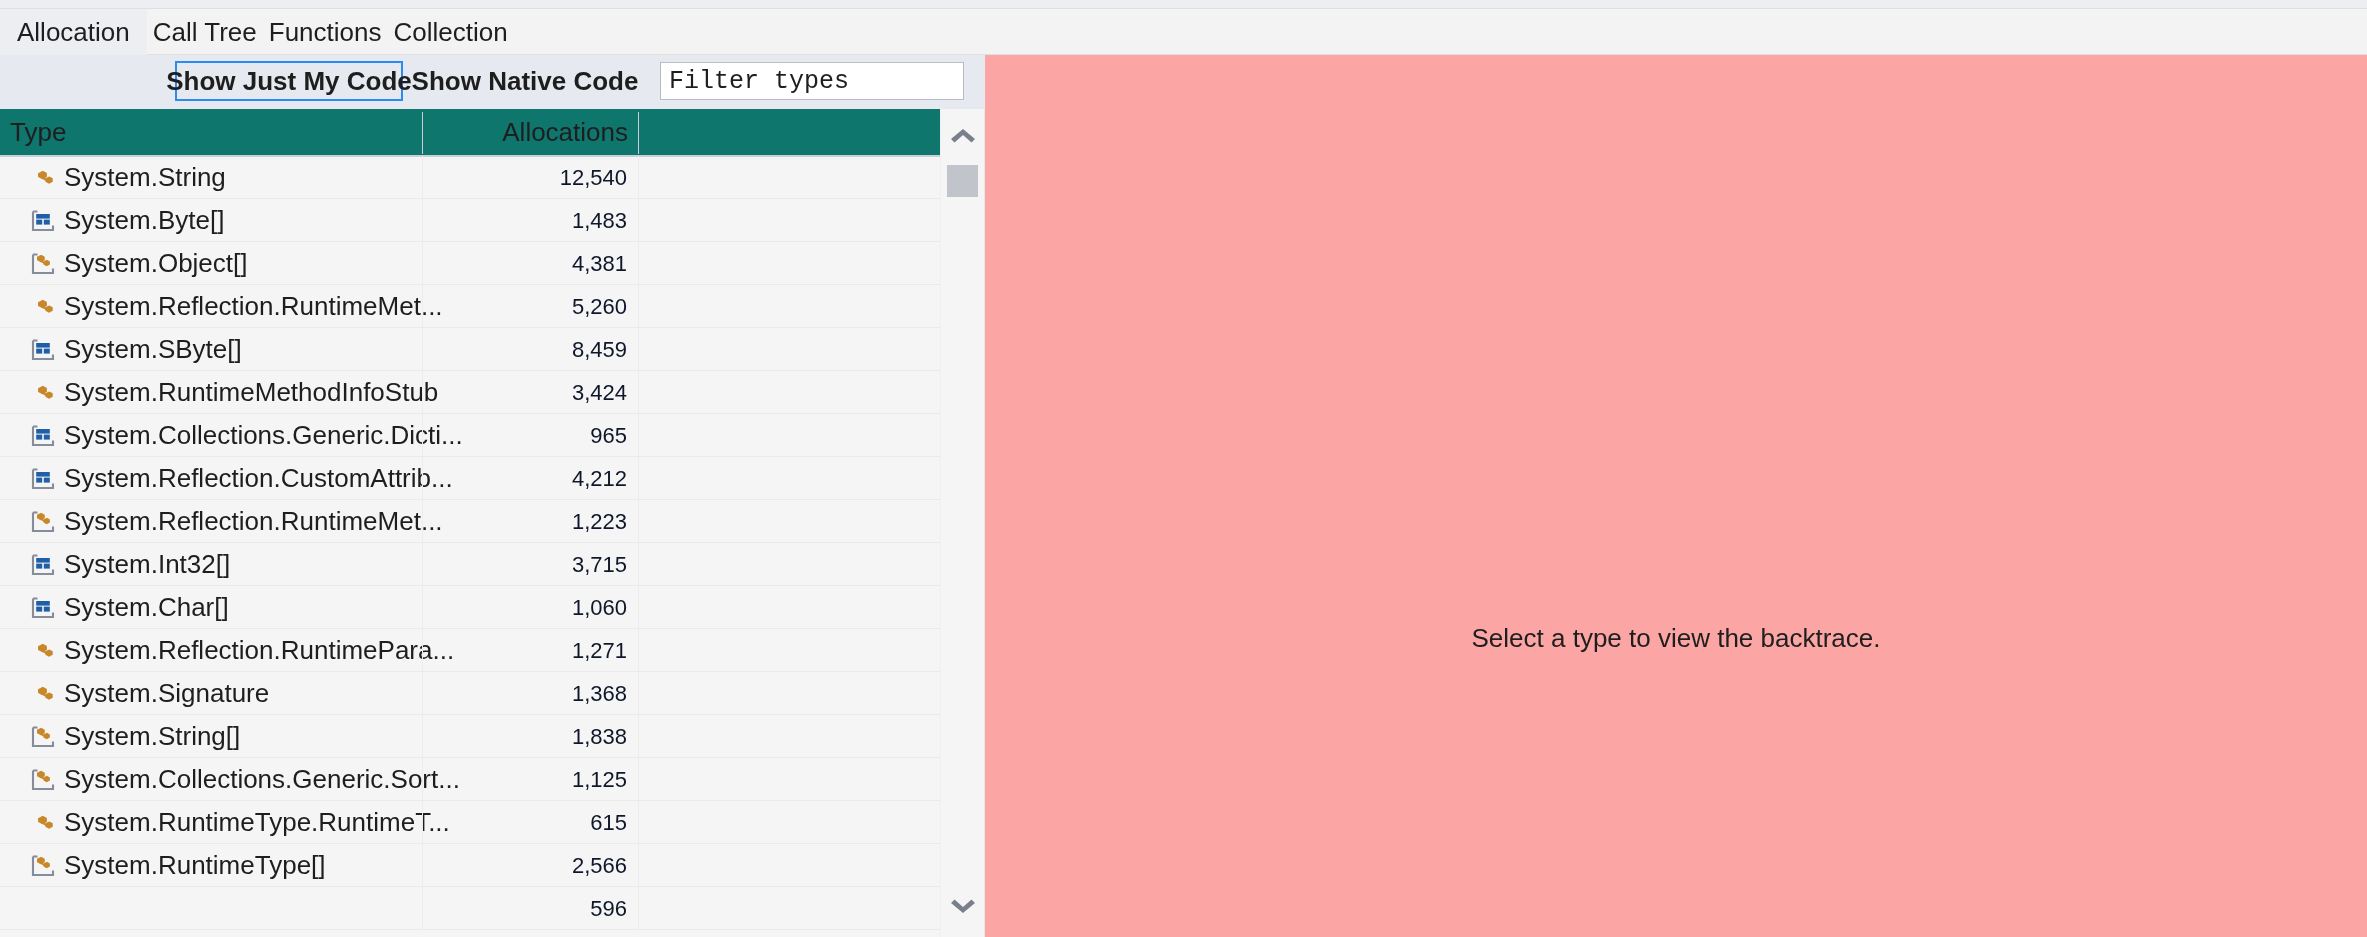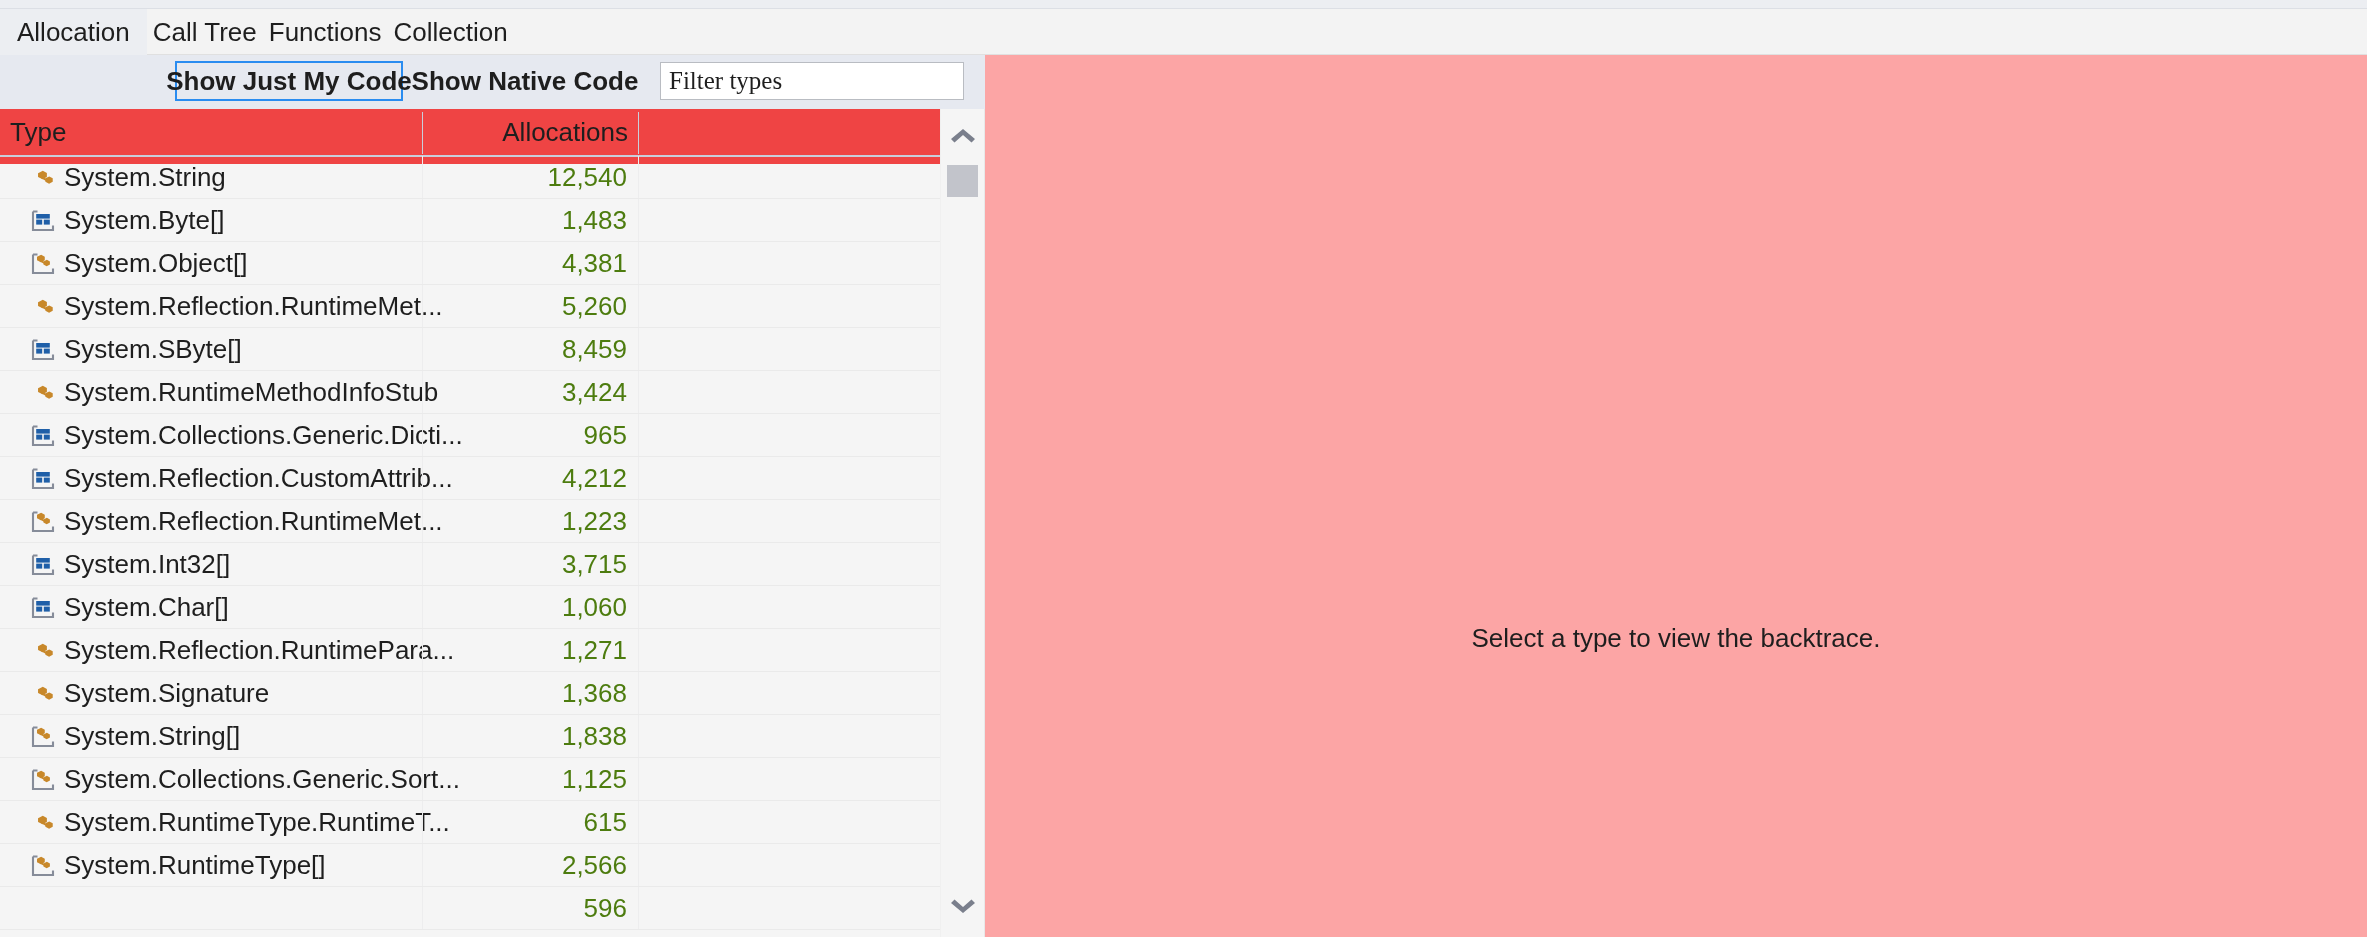--- a/index.html
+++ b/index.html
@@ -45,28 +45,28 @@
     font-family:"Liberation Sans",sans-serif;
     white-space:nowrap;cursor:default;font-weight:bold;
   }
   .btn-jmc{left:175px;width:228px;border:2px solid #2a8cf0;background:#e6e9f0;}
   .btn-native{left:420px;width:210px;}
   .filter-input{
     position:absolute;left:660px;top:62px;width:304px;height:38px;
     background:#ffffff;border:1px solid #b9bcc2;
     font-size:25px;color:#1e1e1e;
     padding:1px 8px;box-sizing:border-box;
-    font-family:Liberation Serif, serif;
+    font-family:Liberation Mono, monospace;
     line-height:36px;
   }
   .filter-input::placeholder{color:#1e1e1e;opacity:1;}
 
   
   .grid{position:absolute;left:0;top:109px;width:985px;height:828px;background:#f5f5f5;}
-  .grid-head{position:absolute;left:0;top:0;width:985px;height:55px;background:#ef4444;}
+  .grid-head{position:absolute;left:0;top:0;width:985px;height:47px;background:#0f766e;}
   .grid-head-border{position:absolute;left:0;top:46px;width:940px;height:2px;background:#c9cedb;}
   .hcell{position:absolute;top:0;height:46px;display:flex;align-items:center;font-size:26px;color:#1e1e1e;}
   .hcell-type{left:0;width:422px;padding-left:10px;box-sizing:border-box;justify-content:flex-start;}
   .hcell-alloc{left:423px;width:215px;padding-right:10px;box-sizing:border-box;justify-content:flex-end;}
   .hcell-blank{left:639px;width:300px;}
   .hsep{position:absolute;top:3px;width:1px;height:42px;background:#c9cedb;}
   .hsep-1{left:422px;}
   .hsep-2{left:638px;}
 
   .rows{position:absolute;left:0;top:47px;width:985px;height:781px;overflow:hidden;}
@@ -75,21 +75,21 @@
   .cell-type{
     position:absolute;left:0;top:0;width:422px;height:43px;
     display:flex;align-items:center;
     padding-left:30px;box-sizing:border-box;
     font-size:26px;color:#1e1e1e;white-space:nowrap;
   }
   .cell-alloc{
     position:absolute;left:423px;top:0;width:215px;height:43px;
     display:flex;align-items:center;justify-content:flex-end;
     padding-right:11px;box-sizing:border-box;
-    font-size:26px;color:#4d7c0f;
+    font-size:22px;color:#0f172a;
   }
   .cell-blank{position:absolute;left:639px;top:0;width:346px;height:43px;}
   .vline{position:absolute;top:0;width:1px;height:43px;background:#ededee;}
   .vline-1{left:422px;}
   .vline-2{left:638px;}
   .type-label{display:inline-block;}
 
   
   .icon{width:26px;height:26px;margin-right:8px;flex:0 0 26px;position:relative;}
   .icon svg{display:block;width:26px;height:26px;}

